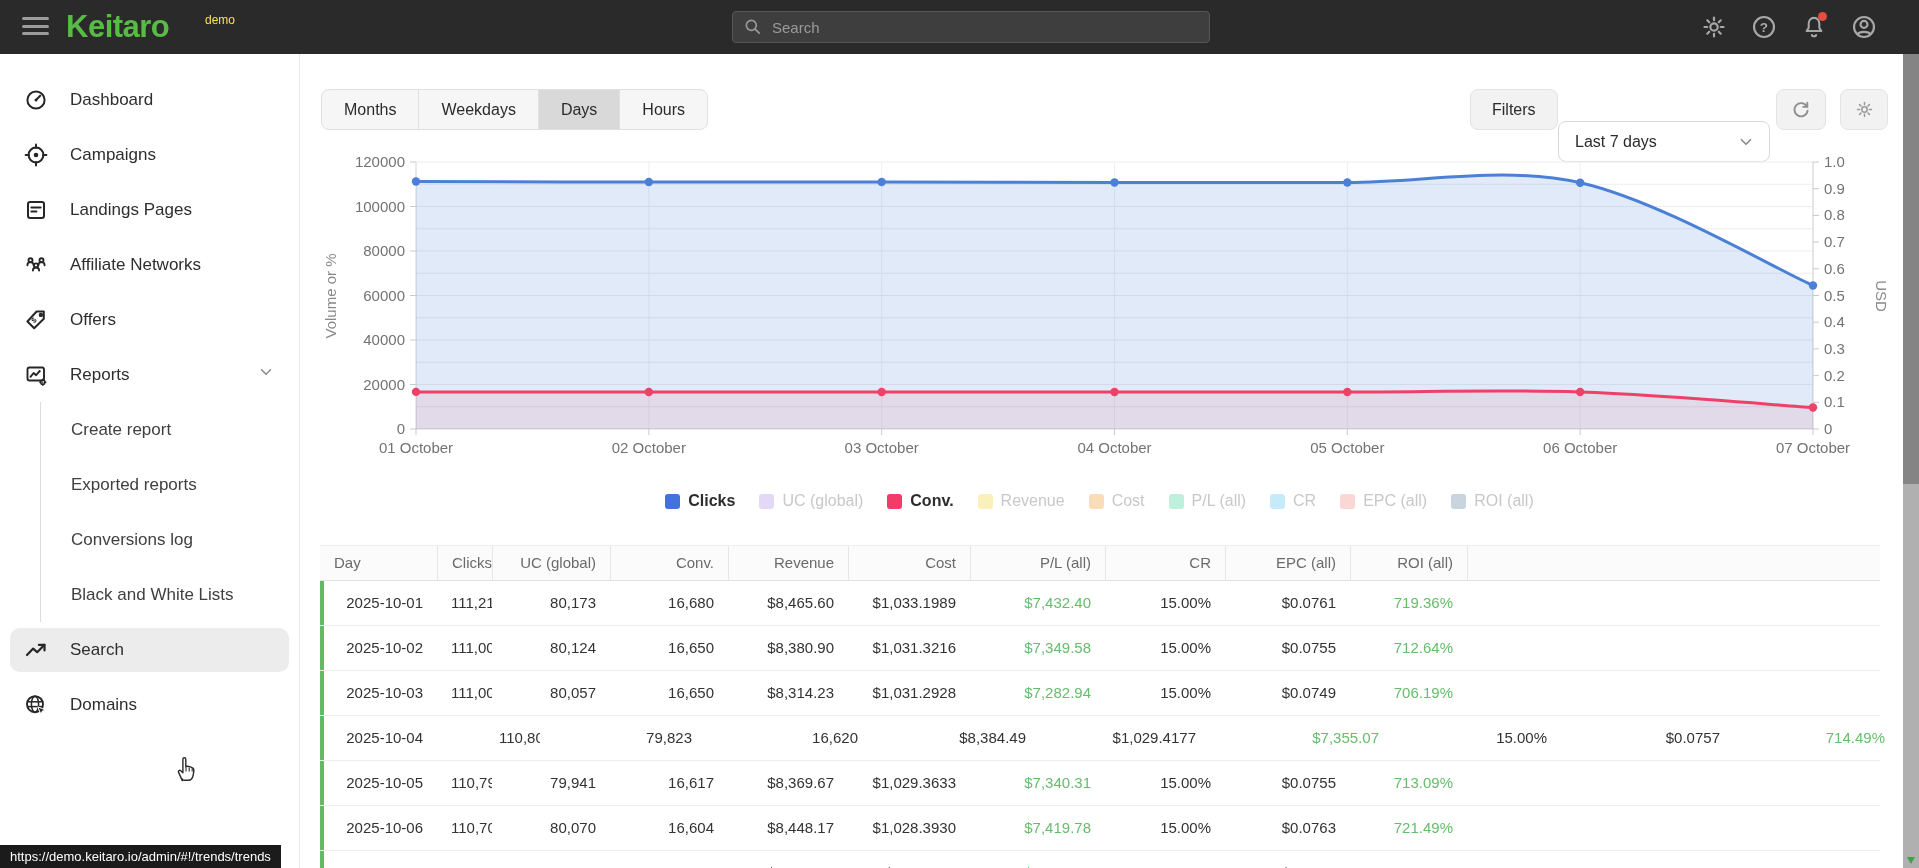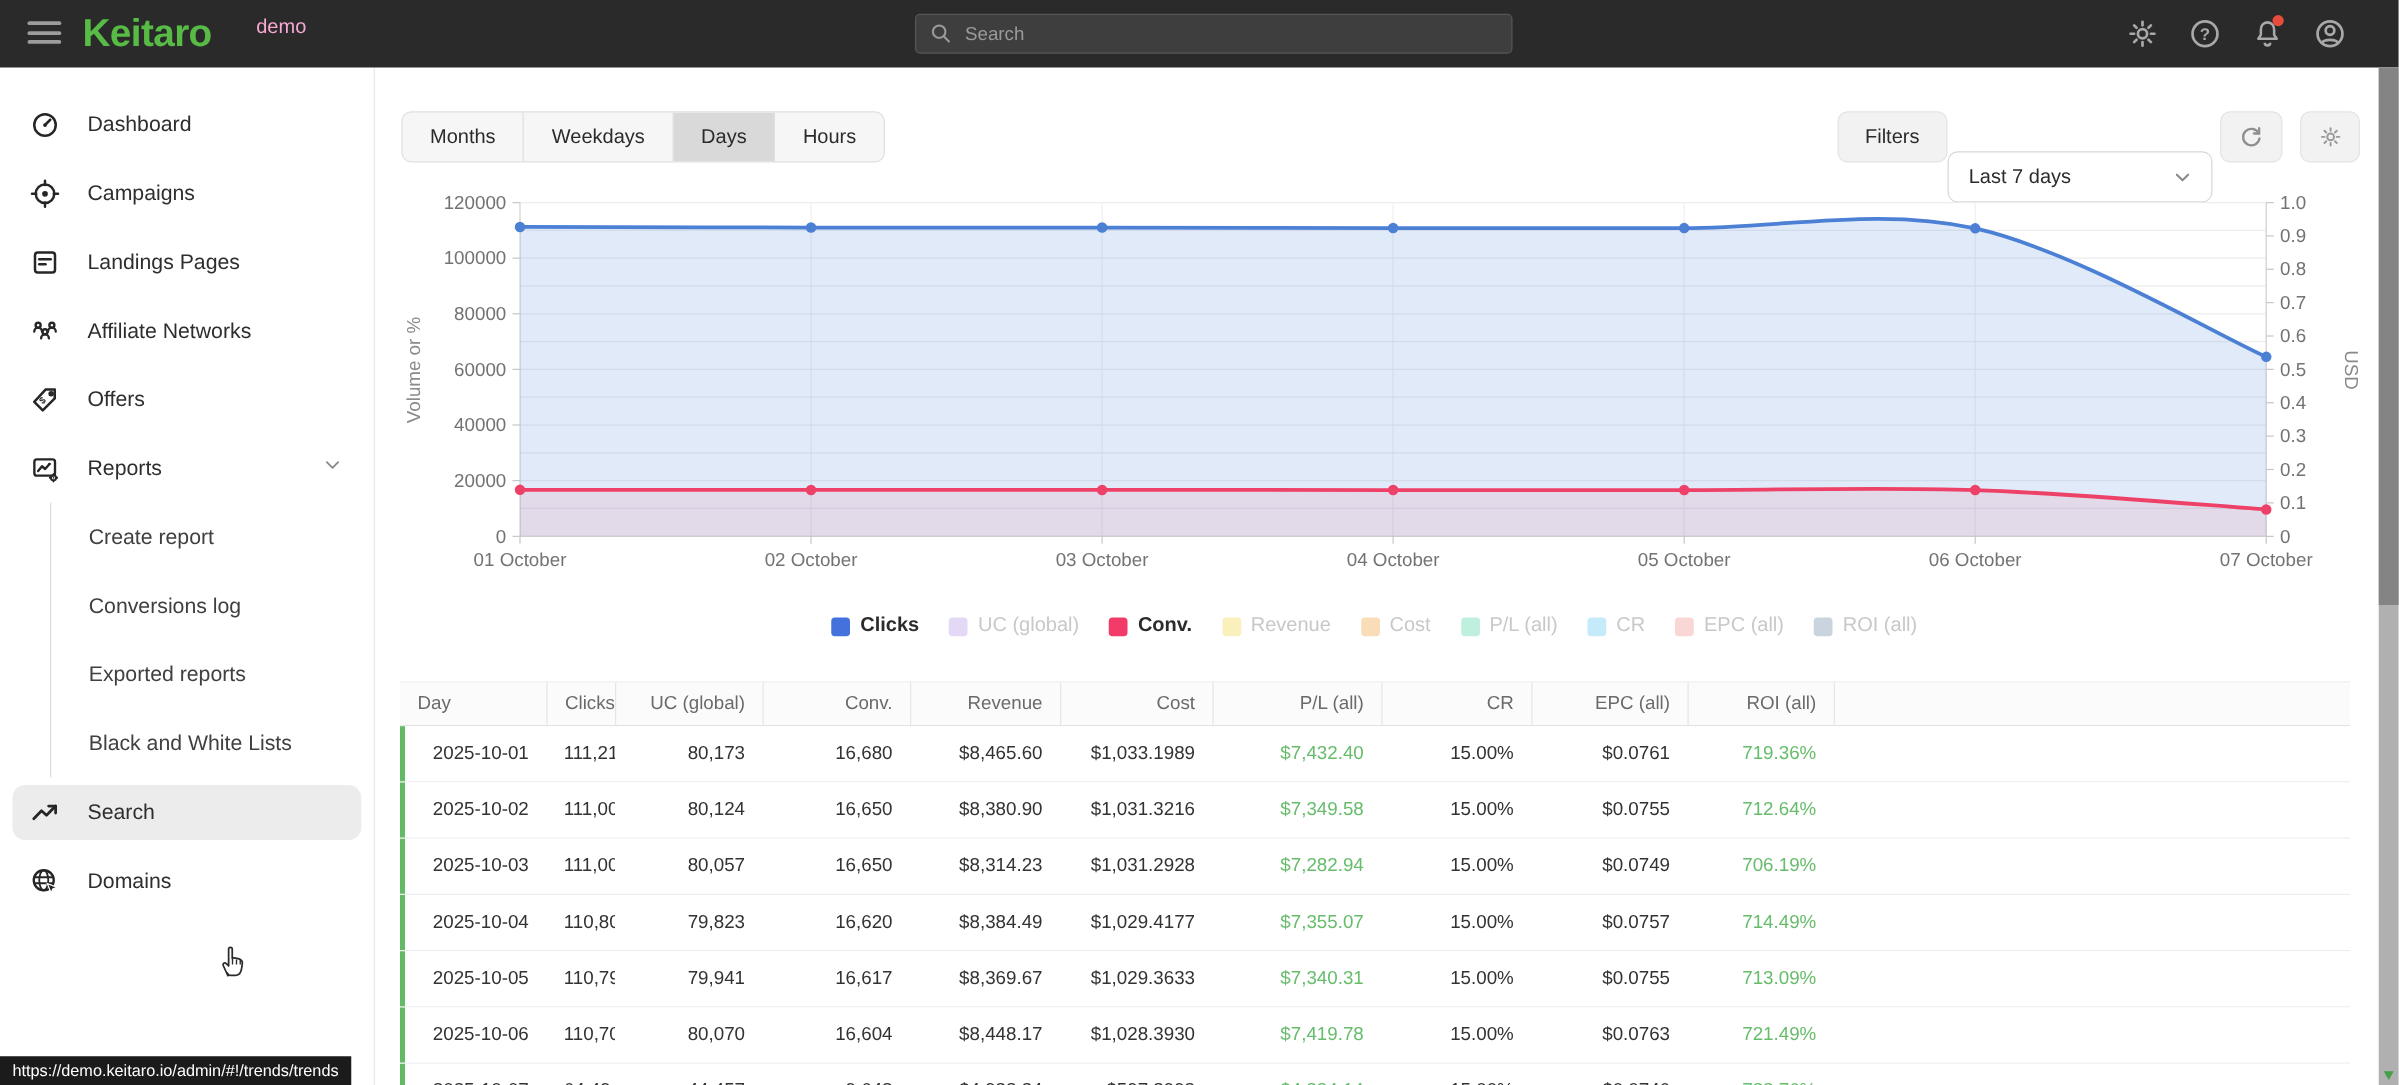--- a/index.html
+++ b/index.html
@@ -7,21 +7,21 @@
   body { position:relative; overflow:hidden; background:#fff;
          font-family:"Liberation Sans", sans-serif; color:#2e2e2e; }
 
   
   .topbar { position:absolute; left:0; top:0; width:1919px; height:54px;
             background:#2a2a2a; z-index:30; }
   .burger { position:absolute; left:22px; top:17px; width:27px; height:20px; cursor:pointer; }
   .burger span { display:block; height:3px; background:#9c9c9c; border-radius:2px; margin-bottom:4.5px; }
   .brand { position:absolute; left:66px; top:9px; font-size:31px; font-weight:800;
            color:#57bb46; letter-spacing:-0.5px; }
-  .brand-badge { position:absolute; left:205px; top:13px; font-size:16px; color:#f9a8d4; }
+  .brand-badge { position:absolute; left:205px; top:13px; font-size:12px; color:#fde047; }
   .searchbox { position:absolute; left:732px; top:11px; width:478px; height:32px;
                background:#3e3e3e; border:1px solid #565656; border-radius:4px;
                display:flex; align-items:center; padding:0 10px; }
   .searchbox svg { flex:0 0 auto; color:#9a9a9a; }
   .searchbox input { flex:1; background:transparent; border:none; outline:none;
                      color:#ddd; font-size:15px; margin-left:9px; font-family:inherit; }
   .searchbox input::placeholder { color:#9a9a9a; }
   .top-icons { position:absolute; right:42px; top:14px; display:flex; gap:24px; color:#a8a8a8; }
   .top-ic { position:relative; width:26px; height:26px; cursor:pointer; }
   .bell-dot { position:absolute; right:0px; top:-2px; width:9px; height:9px;
@@ -218,22 +218,22 @@
             <line x1="15.8" y1="19.2" x2="16.7" y2="19.2" stroke-width="1.5"></line>
             <line x1="20.9" y1="19.2" x2="21.8" y2="19.2" stroke-width="1.5"></line>
           </svg></span>
         <span>Reports</span>
         <span class="chev"><svg width="18" height="18" viewBox="0 0 24 24">
             <path d="M6 9l6 6 6-6" fill="none" stroke="currentColor" stroke-width="2" stroke-linecap="round" stroke-linejoin="round"></path>
           </svg></span>
       </div>
       <div class="submenu">
         <div class="sub-item">Create report</div>
+        <div class="sub-item">Exported reports</div>
         <div class="sub-item">Conversions log</div>
-        <div class="sub-item">Exported reports</div>
         <div class="sub-item">Black and White Lists</div>
       </div>
       <div class="nav-item hl">
         <span class="ic"><svg viewBox="0 0 24 24" width="24" height="24" fill="none" stroke="currentColor" stroke-width="2.2" stroke-linecap="round" stroke-linejoin="round">
             <path d="M3 17 L9.2 10.6 L13.2 14.2 L20.5 6.8"></path>
             <path d="M14.9 6.8 H20.5 V12.4"></path>
           </svg></span>
         <span>Search</span>
       </div>
       <div class="nav-item">
@@ -476,21 +476,21 @@
         <div class="cell">80,057</div>
         <div class="cell">16,650</div>
         <div class="cell">$8,314.23</div>
         <div class="cell">$1,031.2928</div>
         <div class="cell green">$7,282.94</div>
         <div class="cell">15.00%</div>
         <div class="cell">$0.0749</div>
         <div class="cell green">706.19%</div>
         <div class="cell"></div>
       </div>
-      <div class="t-row" style="grid-template-columns: 117px 55px 118px 118px 120px 122px 135px 120px 125px 117px 1fr;">
+      <div class="t-row" style="grid-template-columns: 117px 55px 118px 118px 120px 122px 135px 120px 125px 117px 1fr; gap: 48px;">
         <span class="accent"></span>
         <div class="cell">2025-10-04</div>
         <div class="cell">110,80</div>
         <div class="cell">79,823</div>
         <div class="cell">16,620</div>
         <div class="cell">$8,384.49</div>
         <div class="cell">$1,029.4177</div>
         <div class="cell green">$7,355.07</div>
         <div class="cell">15.00%</div>
         <div class="cell">$0.0757</div>

